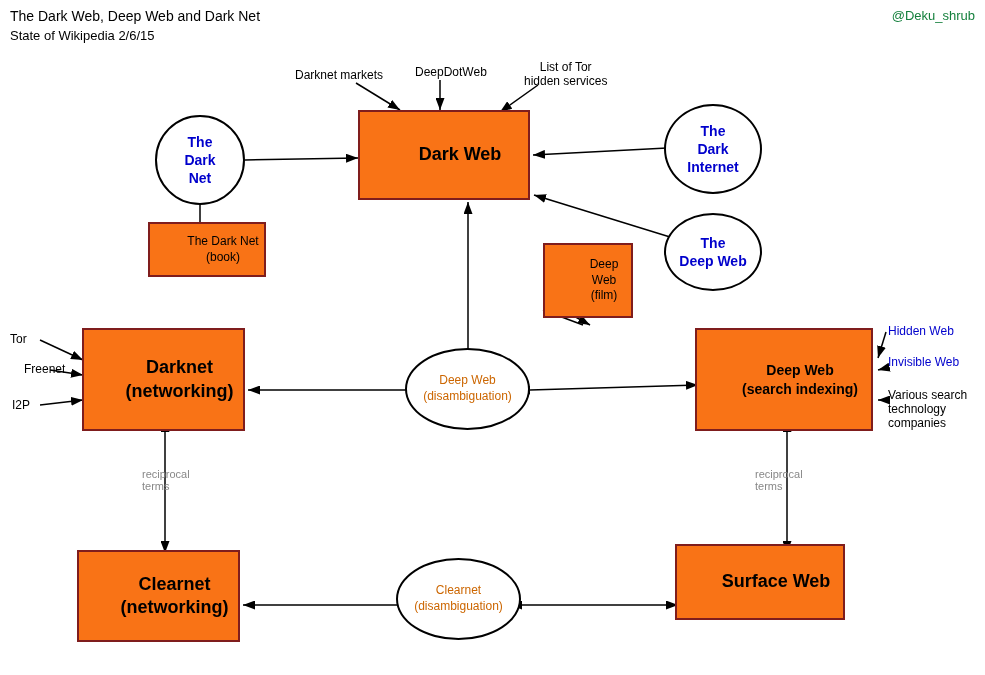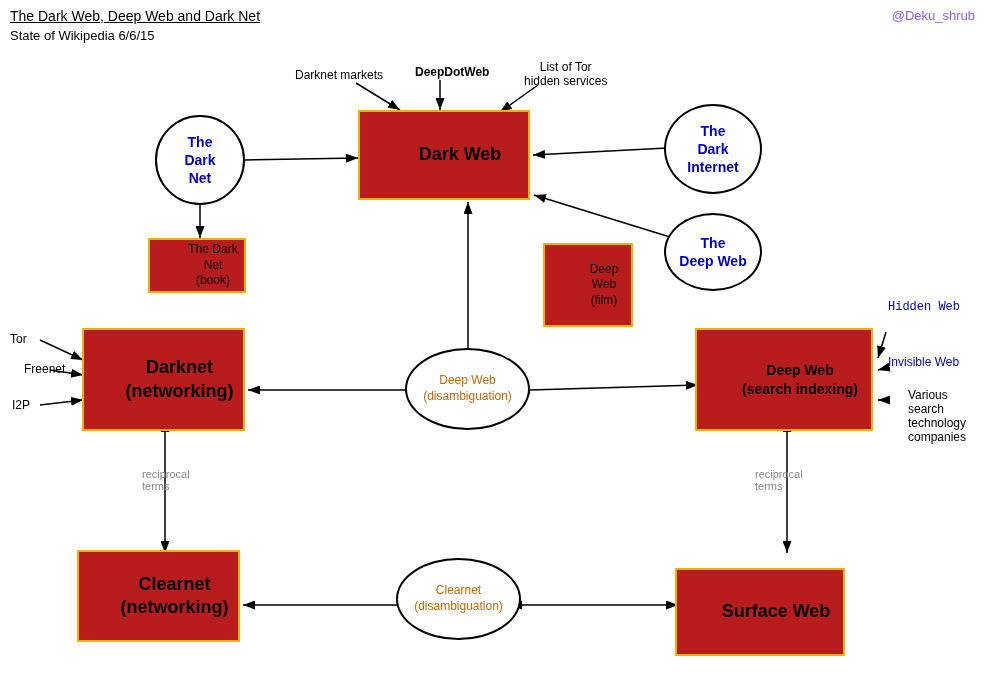--- a/index.html
+++ b/index.html
@@ -31,50 +31,49 @@
     
     .node {
       position: absolute;
       text-align: center;
       display: flex;
       align-items: center;
       justify-content: center;
     }
 
     .box {
-      border: 2px solid #eab308;
-      background: #b91c1c;
+      border: 2px solid #7f1d1d;
+      background: #f97316;
       padding-left: 32px;
     }
 
     .circle {
       border-radius: 50%;
       border: 2px solid #000;
       background: #fff;
     }
 
     
     .title-main {
       position: absolute;
       top: 8px; left: 10px;
       font-size: 14px;
       font-weight: normal;
-      text-decoration: underline;
     }
     .title-sub {
       position: absolute;
       top: 28px; left: 10px;
       font-size: 13px;
       font-weight: normal;
     }
     .twitter-handle {
       position: absolute;
       top: 8px; right: 10px;
       font-size: 13px;
-      color: #8b5cf6;
+      color: #15803d;
     }
 
     
     .node-text-large {
       font-size: 18px;
       font-weight: bold;
       line-height: 1.3;
     }
     .node-text-medium {
       font-size: 14px;
@@ -116,21 +115,21 @@
       color: #888;
       text-align: left;
     }
   </style>
 </head>
 <body>
 
 <div class="diagram-container">
 
   <div class="title-main">The Dark Web, Deep Web and Dark Net</div>
-  <div class="title-sub">State of Wikipedia 6/6/15</div>
+  <div class="title-sub">State of Wikipedia 2/6/15</div>
   <div class="twitter-handle">@Deku_shrub</div>
 
   <svg class="arrows-svg">
     <defs>
       <marker id="arrowhead" markerWidth="8" markerHeight="6" refX="8" refY="3" orient="auto">
         <polygon points="0 0, 8 3, 0 6" fill="#000"></polygon>
       </marker>
       <marker id="arrowhead-end" markerWidth="8" markerHeight="6" refX="8" refY="3" orient="auto">
         <polygon points="0 0, 8 3, 0 6" fill="#000"></polygon>
       </marker>
@@ -186,33 +185,33 @@
   </svg>
 
   <div class="node box" style="left:358px;top:110px;width:172px;height:90px;">
     <span class="node-text-large">Dark Web</span>
   </div>
 
   <div class="node circle" style="left:155px;top:115px;width:90px;height:90px;">
     <span class="node-text-blue">The<br>Dark<br>Net</span>
   </div>
 
-  <div class="node box" style="left:148px;top:238px;width:98px;height:55px;">
+  <div class="node box" style="left:148px;top:222px;width:118px;height:55px;">
     <span class="node-text-small">The Dark Net<br>(book)</span>
   </div>
 
   <div class="node circle" style="left:664px;top:104px;width:98px;height:90px;">
     <span class="node-text-blue">The<br>Dark<br>Internet</span>
   </div>
 
   <div class="node circle" style="left:664px;top:213px;width:98px;height:78px;">
     <span class="node-text-blue">The<br>Deep Web</span>
   </div>
 
-  <div class="node box" style="left:543px;top:243px;width:90px;height:84px;">
+  <div class="node box" style="left:543px;top:243px;width:90px;height:75px;">
     <span class="node-text-small">Deep<br>Web<br>(film)</span>
   </div>
 
   <div class="node circle" style="left:405px;top:348px;width:125px;height:82px;">
     <span class="node-text-orange">Deep Web<br>(disambiguation)</span>
   </div>
 
   <div class="node box" style="left:82px;top:328px;width:163px;height:103px;text-align:center;">
     <span class="node-text-large">Darknet<br>(networking)</span>
   </div>
@@ -222,32 +221,32 @@
   </div>
 
   <div class="node box" style="left:77px;top:550px;width:163px;height:92px;">
     <span class="node-text-large">Clearnet<br>(networking)</span>
   </div>
 
   <div class="node circle" style="left:396px;top:558px;width:125px;height:82px;">
     <span class="node-text-orange">Clearnet<br>(disambiguation)</span>
   </div>
 
-  <div class="node box" style="left:675px;top:568px;width:170px;height:88px;">
+  <div class="node box" style="left:675px;top:544px;width:170px;height:76px;">
     <span class="node-text-large">Surface Web</span>
   </div>
 
   <div class="ext-label" style="left:295px;top:68px;">Darknet markets</div>
-  <div class="ext-label" style="left:415px;top:65px;font-weight:bold;">DeepDotWeb</div>
+  <div class="ext-label" style="left:415px;top:65px;">DeepDotWeb</div>
   <div class="ext-label" style="left:524px;top:60px;text-align:center;">List of Tor<br>hidden services</div>
 
   <div class="ext-label" style="left:10px;top:332px;">Tor</div>
   <div class="ext-label" style="left:24px;top:362px;">Freenet</div>
   <div class="ext-label" style="left:12px;top:398px;">I2P</div>
 
-  <div class="ext-label-blue" style="left:888px;top:300px;font-family:Liberation Mono, monospace;">Hidden Web</div>
+  <div class="ext-label-blue" style="left:888px;top:324px;">Hidden Web</div>
   <div class="ext-label-blue" style="left:888px;top:355px;">Invisible Web</div>
-  <div class="ext-label" style="left:888px;top:388px;margin-left:20px;">Various search<br>technology<br>companies</div>
+  <div class="ext-label" style="left:888px;top:388px;">Various search<br>technology<br>companies</div>
 
   <div class="arrow-label" style="left:142px;top:468px;">reciprocal<br>terms</div>
   <div class="arrow-label" style="left:755px;top:468px;">reciprocal<br>terms</div>
 
 </div>
 
 </body></html>

